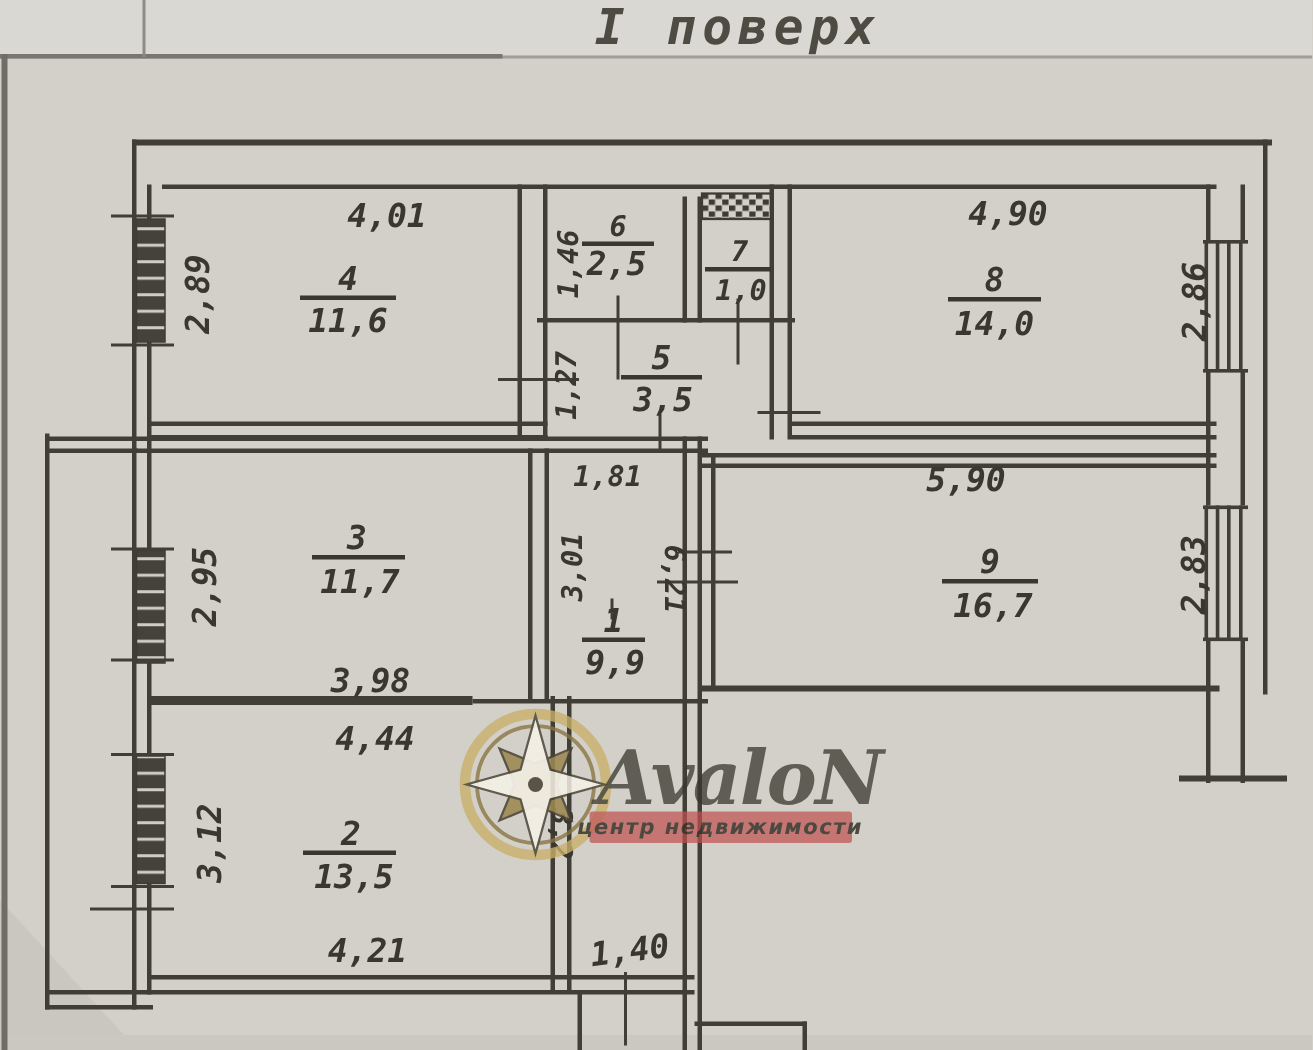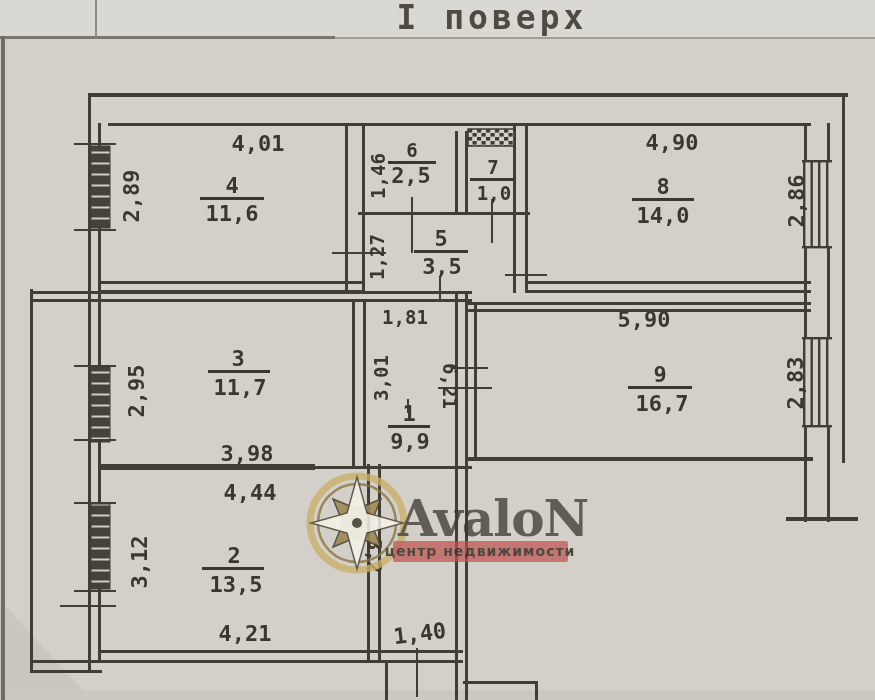--- a/index.html
+++ b/index.html
@@ -1,16 +1,16 @@
 <!DOCTYPE html>
 <html><head>
 <meta charset="utf-8">
 <style>
   html,body{margin:0;padding:0;background:#d2d0c9;}
-  .page{position:relative;width:875px;height:700px;overflow:hidden;background:#d2d0c9;}
+  .page{position:relative;width:875px;height:700px;overflow:hidden;background:#d2d0c9;font-style:italic;}
   svg{display:block;}
   text{font-family:"DejaVu Sans Mono","Liberation Mono",monospace;font-weight:bold;fill:#3a372e;font-size:22px;}
   text.s{font-size:19px;}
   text.title{font-size:33px;letter-spacing:4px;fill:#4e4b43;}
   text.brand{font-family:"DejaVu Serif","Liberation Serif",serif;font-size:50px;letter-spacing:-1px;font-weight:bold;}
   text.tagline{font-family:"DejaVu Sans","Liberation Sans",sans-serif;font-size:14px;letter-spacing:1px;font-weight:bold;}
 </style>
 </head>
 <body>
 

